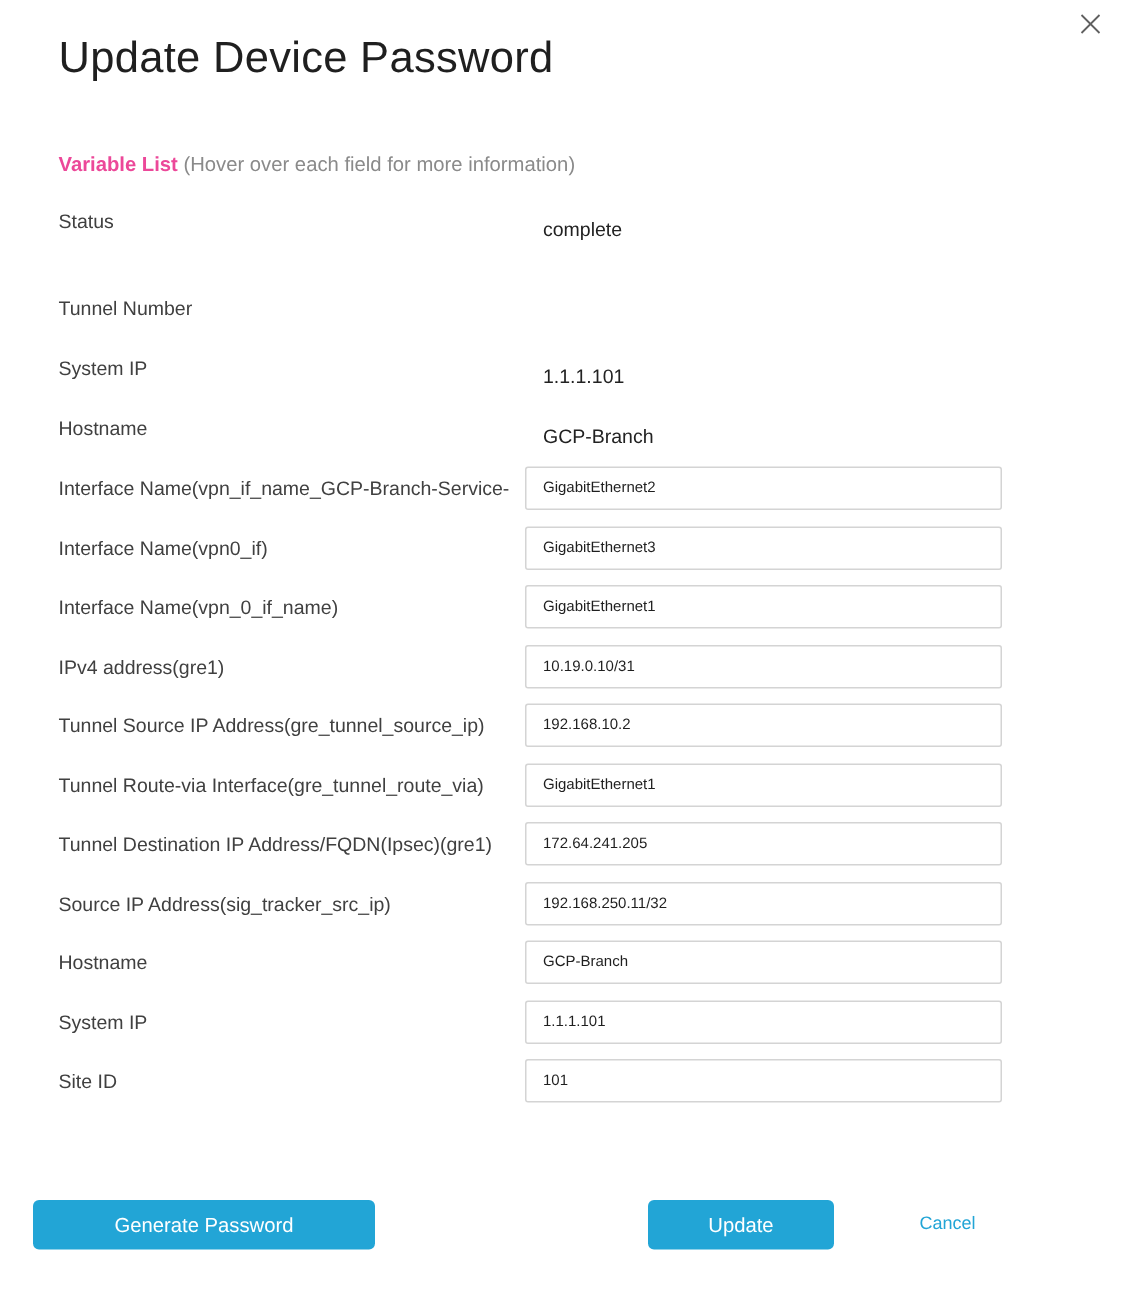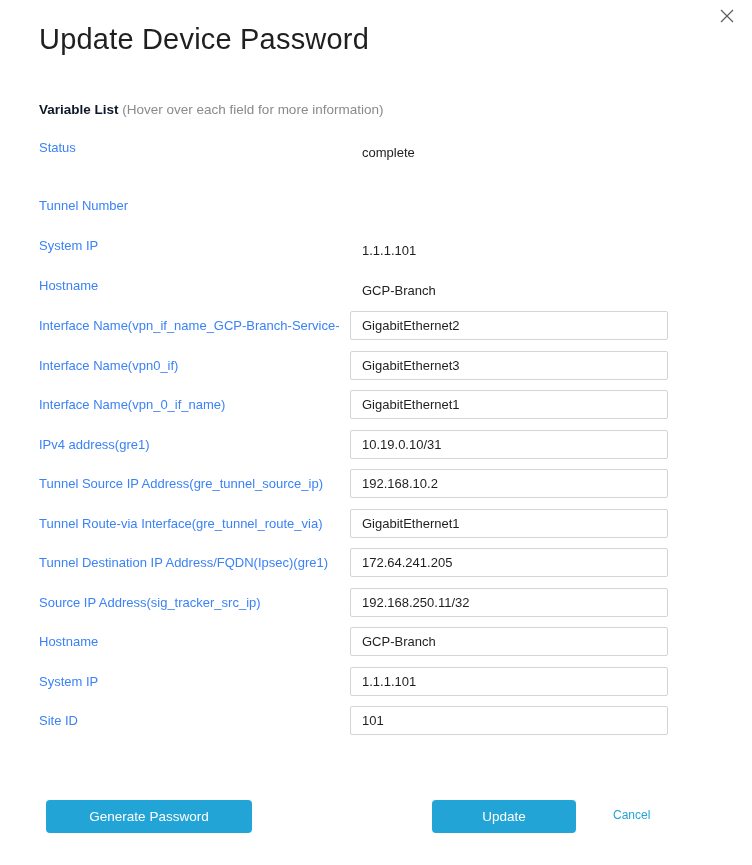--- a/index.html
+++ b/index.html
@@ -21,56 +21,56 @@
     display: flex; align-items: center; justify-content: center;
   }
   .close-btn svg { display: block; }
 
   h1.dialog-title {
     font-size: 29px; font-weight: 400; color: #1f1f1f;
     letter-spacing: 0.2px; line-height: 34px;
   }
 
   .section-heading { margin-top: 45px; font-size: 13.5px; line-height: 18px; color: #7c7c7c; }
-  .section-heading .heading-strong { font-weight: bold; color: #0f172a; margin-top: 16px; }
+  .section-heading .heading-strong { font-weight: bold; color: #ec4899; margin-top: 16px; }
   .section-heading .heading-hint { font-weight: 400; color: #8a8a8a; text-align: right; }
 
   .rows { margin-top: 14px; }
   .row { display: flex; align-items: center; }
   .row.static { height: 28px; margin-bottom: 12px; }
   .row.static.gap-after { margin-bottom: 30px; }
   .row.input-row { height: 29px; margin-bottom: 10.5px; }
 
   .row-label {
     flex: 0 0 311px; max-width: 311px;
-    font-size: 13px; color: #3b82f6;
+    font-size: 13px; color: #404040;
     white-space: nowrap; overflow: hidden;
   }
   .row-value { flex: 0 0 318px; max-width: 318px; }
   .static-value { font-size: 13px; color: #222222; padding-left: 12px; margin-top: 11px; }
   .field-input {
     width: 318px; height: 29px;
     border: 1px solid #d4d4d4; border-radius: 2px;
     background: #ffffff;
     padding: 0 11px;
     font-family: "Liberation Sans", "DejaVu Sans", sans-serif;
-    font-size: 13px; color: #1f1f1f;
+    font-size: 10px; color: #1f1f1f;
     outline: none;
   }
 
   .footer { position: absolute; left: 0; top: 800px; width: 752px; height: 34px; }
   .btn {
     position: absolute; top: 0; height: 33px;
     background: var(--accent); color: #ffffff;
     border: none; border-radius: 4px;
     font-family: "Liberation Sans", "DejaVu Sans", sans-serif;
     font-size: 13.5px; cursor: pointer;
   }
-  .btn-generate { left: 22px; width: 206px; margin-left: 24px; }
-  .btn-update { left: 432px; width: 144px; }
+  .btn-generate { left: 22px; width: 228px; }
+  .btn-update { left: 432px; width: 124px; }
   .link-cancel {
     position: absolute; left: 613px; top: 8px;
     background: none; border: none;
     color: var(--accent); font-size: 12px;
     font-family: "Liberation Sans", "DejaVu Sans", sans-serif;
     cursor: pointer; text-decoration: none;
   }
 </style>
 </head>
 <body style="--accent: #22a5d6;">

